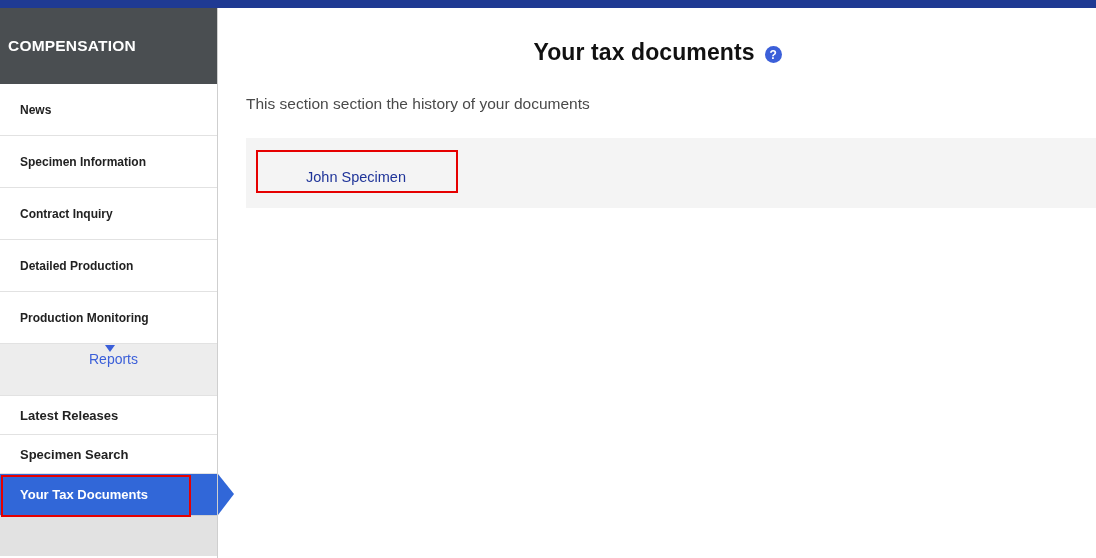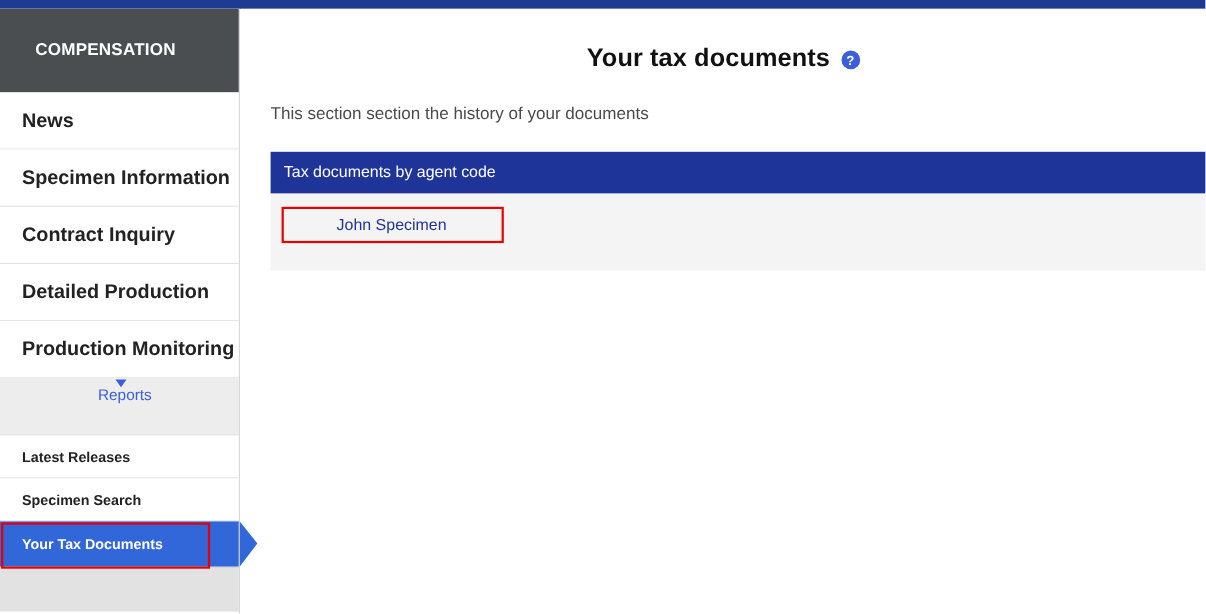--- a/index.html
+++ b/index.html
@@ -37,42 +37,42 @@
     height: 550px;
     background: #ffffff;
     border-right: 1px solid #cfcfcf;
   }
 
   .sidebar-header {
     height: 76px;
     background: #4a4e51;
     display: flex;
     align-items: center;
-    padding-left: 32px;
+    padding-left: 8px;
   }
 
   .sidebar-header-title {
     color: #ffffff;
     font-size: 15.5px;
     font-weight: bold;
     letter-spacing: 0.2px;
   }
 
   .nav-list { list-style: none; }
 
   .nav-item {
     position: relative;
     height: 52px;
     display: flex;
     align-items: center;
     padding-left: 20px;
     border-bottom: 1px solid #e2e2e2;
     background: #ffffff;
     color: #222222;
-    font-size: 18px;
+    font-size: 12px;
     font-weight: bold;
     cursor: pointer;
   }
 
   .nav-item.sub {
     height: 39px;
     font-size: 13px;
   }
 
   .nav-item.section {
@@ -205,21 +205,21 @@
   .panel-body {
     background: #f4f4f4;
     height: 70px;
     padding-top: 12px;
     padding-left: 10px;
   }
 
   .agent-link-wrap {
     display: inline-block;
     border: 2px solid #e60000;
-    padding: 6px 50px 5px 48px;
+    padding: 16px 50px 5px 48px;
   }
 
   .agent-link {
     color: #1f3499;
     font-size: 14.5px;
     text-decoration: none;
     cursor: pointer;
   }
 </style>
 </head>
@@ -283,21 +283,20 @@
   <main class="content">
 
     <div class="page-title-row">
       <h1 class="page-title">Your tax documents</h1>
       <span class="help-icon">?</span>
     </div>
 
     <p class="intro-text">This section section the history of your documents</p>
 
     <section class="panel">
-      <div class="panel-header">Tax documents by agent code</div>
       <div class="panel-body">
         <span class="agent-link-wrap">
           <a class="agent-link">John Specimen</a>
         </span>
       </div>
     </section>
 
   </main>
 </div>
 

